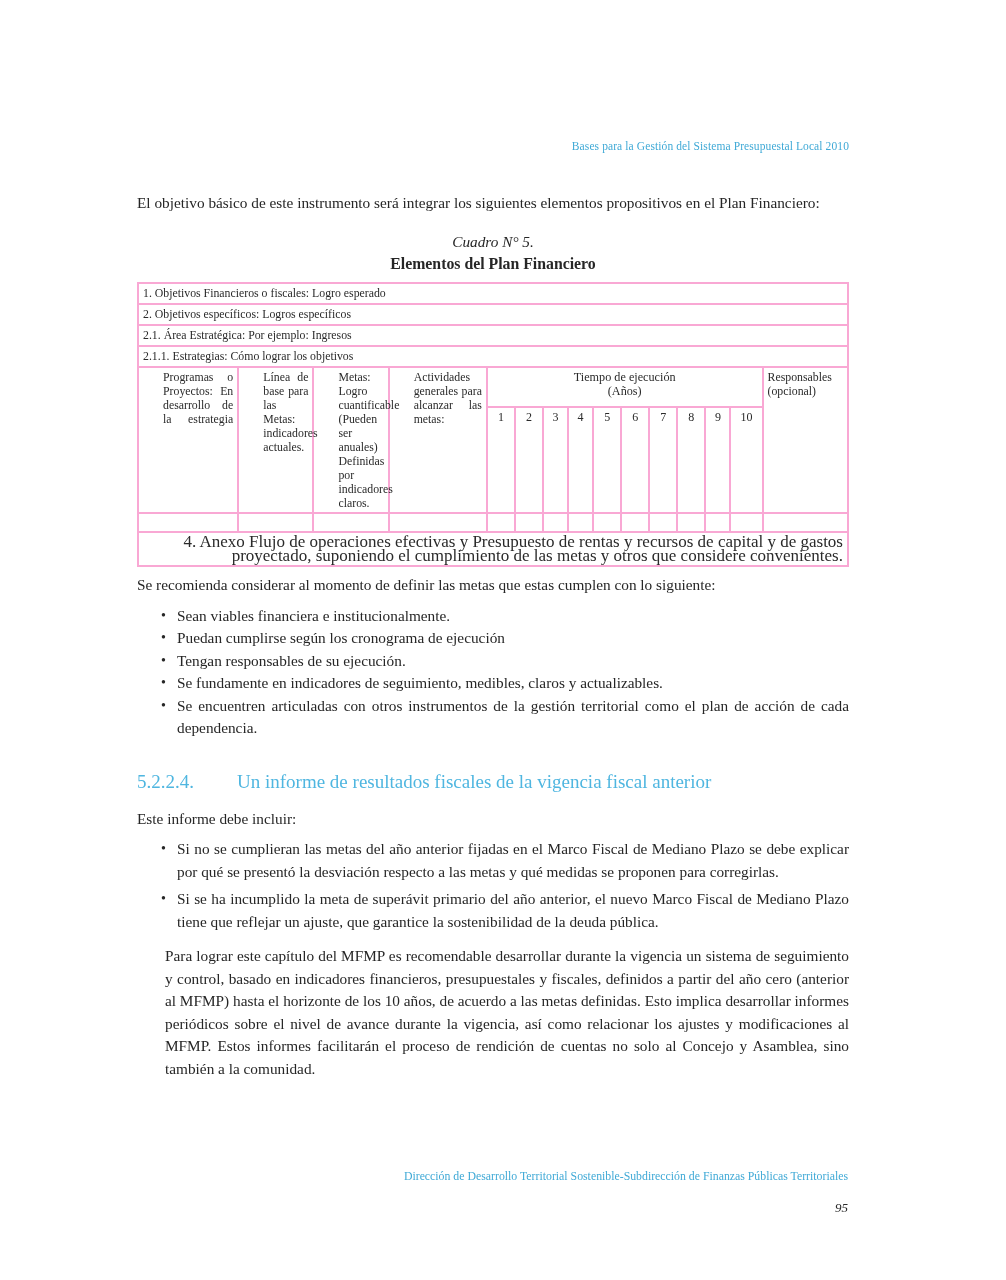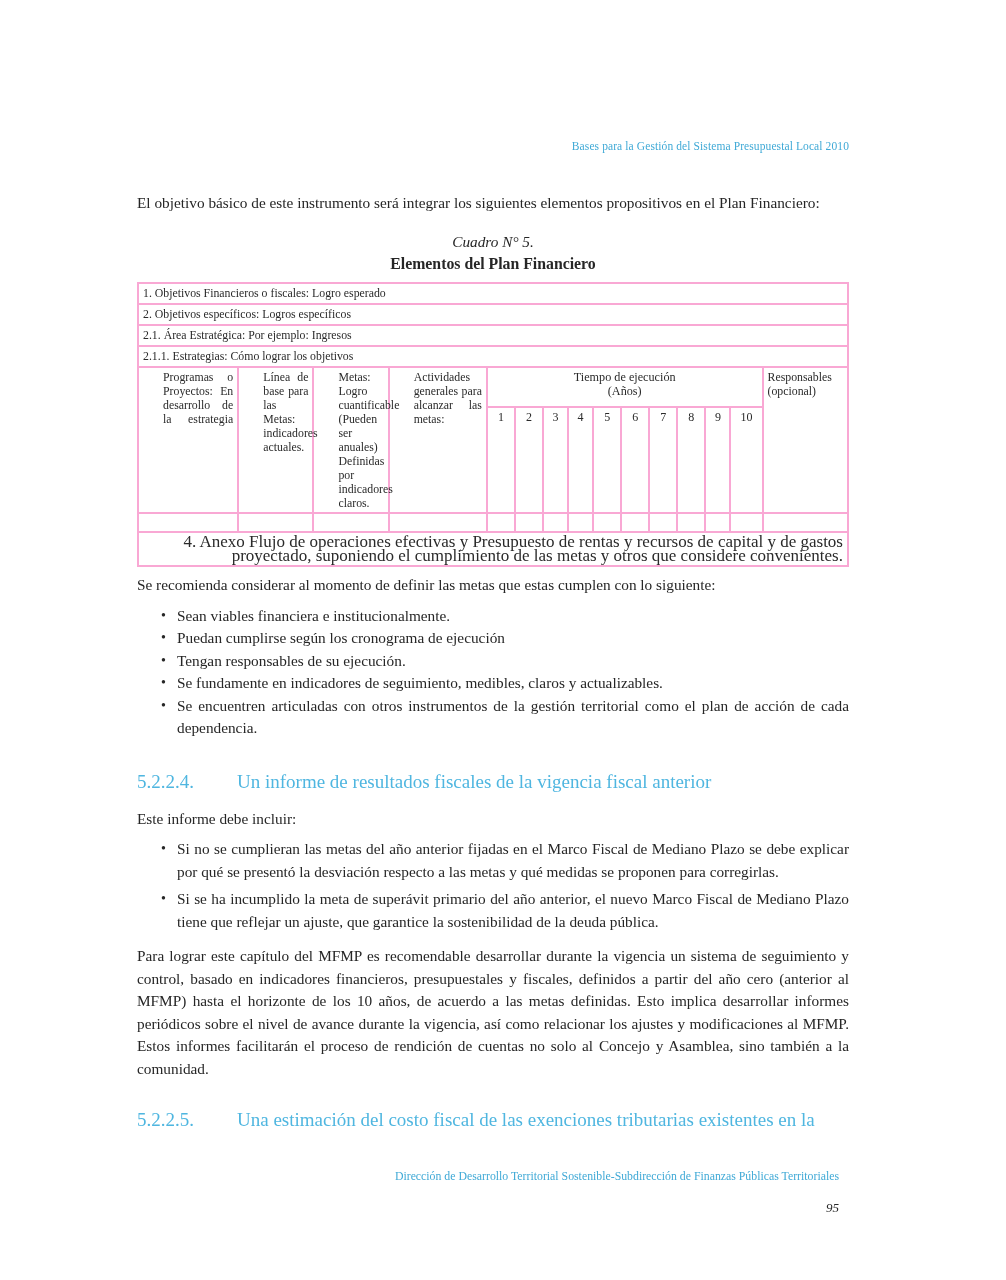--- a/index.html
+++ b/index.html
@@ -39,21 +39,21 @@
   }
 
   
   p.body {
     font-size: 15.3px;
     line-height: 22.5px;
     text-align: justify;
     margin: 0 0 8px 0;
     text-justify: inter-word;
   }
-  p.body.last { margin-bottom: 0; }
+  p.body.last { margin-bottom: 0; margin-left: 28px; }
 
   
   .caption-italic {
     text-align: center;
     font-style: italic;
     font-size: 15.3px;
     margin: 18px 0 2px 0;
     line-height: 20px;
   }
   .caption-bold {
@@ -162,21 +162,21 @@
   h2.sect .num {
     display: inline-block;
     width: 72px;
     flex: 0 0 72px;
   }
   h2.sect .ttl { display: inline-block; margin-left: 28px; }
 
   
   .footer {
     position: absolute;
-    left: 127px;
+    left: 136px;
     top: 1168px;
     width: 712px;
   }
   .footer .line {
     text-align: right;
     color: #3fa9d6;
     font-size: 11.8px;
     line-height: 16px;
   }
   .footer .pageno {
@@ -332,24 +332,20 @@
         <span class="txt">Si no se cumplieran las metas del año anterior fijadas en el Marco Fiscal de Mediano Plazo se debe explicar por qué se presentó la desviación respecto a las metas y qué medidas se proponen para corregirlas.</span>
       </li>
       <li>
         <span class="dot">•</span>
         <span class="txt">Si se ha incumplido la meta de superávit primario del año anterior, el nuevo Marco Fiscal de Mediano Plazo tiene que reflejar un ajuste, que garantice la sostenibilidad de la deuda pública.</span>
       </li>
     </ul>
 
     <p class="body last" style="margin-top:12px">Para lograr este capítulo del MFMP es recomendable desarrollar durante la vigencia un sistema de seguimiento y control, basado en indicadores financieros, presupuestales y fiscales, definidos a partir del año cero (anterior al MFMP) hasta el horizonte de los 10 años, de acuerdo a las metas definidas. Esto implica desarrollar informes periódicos sobre el nivel de avance durante la vigencia, así como relacionar los ajustes y modificaciones al MFMP. Estos informes facilitarán el proceso de rendición de cuentas no solo al Concejo y Asamblea, sino también a la comunidad.</p>
 
-    <h2 class="sect" style="margin-top:28px">
-      <span class="num">5.2.2.5.</span>
-      <span class="ttl">Una estimación del costo fiscal de las exenciones tributarias existentes en la</span>
-    </h2>
 
   </div>
 
   <div class="footer">
     <div class="line">Dirección de Desarrollo Territorial Sostenible-Subdirección de Finanzas Públicas Territoriales</div>
     <div class="pageno">95</div>
   </div>
 
 </div>
 

